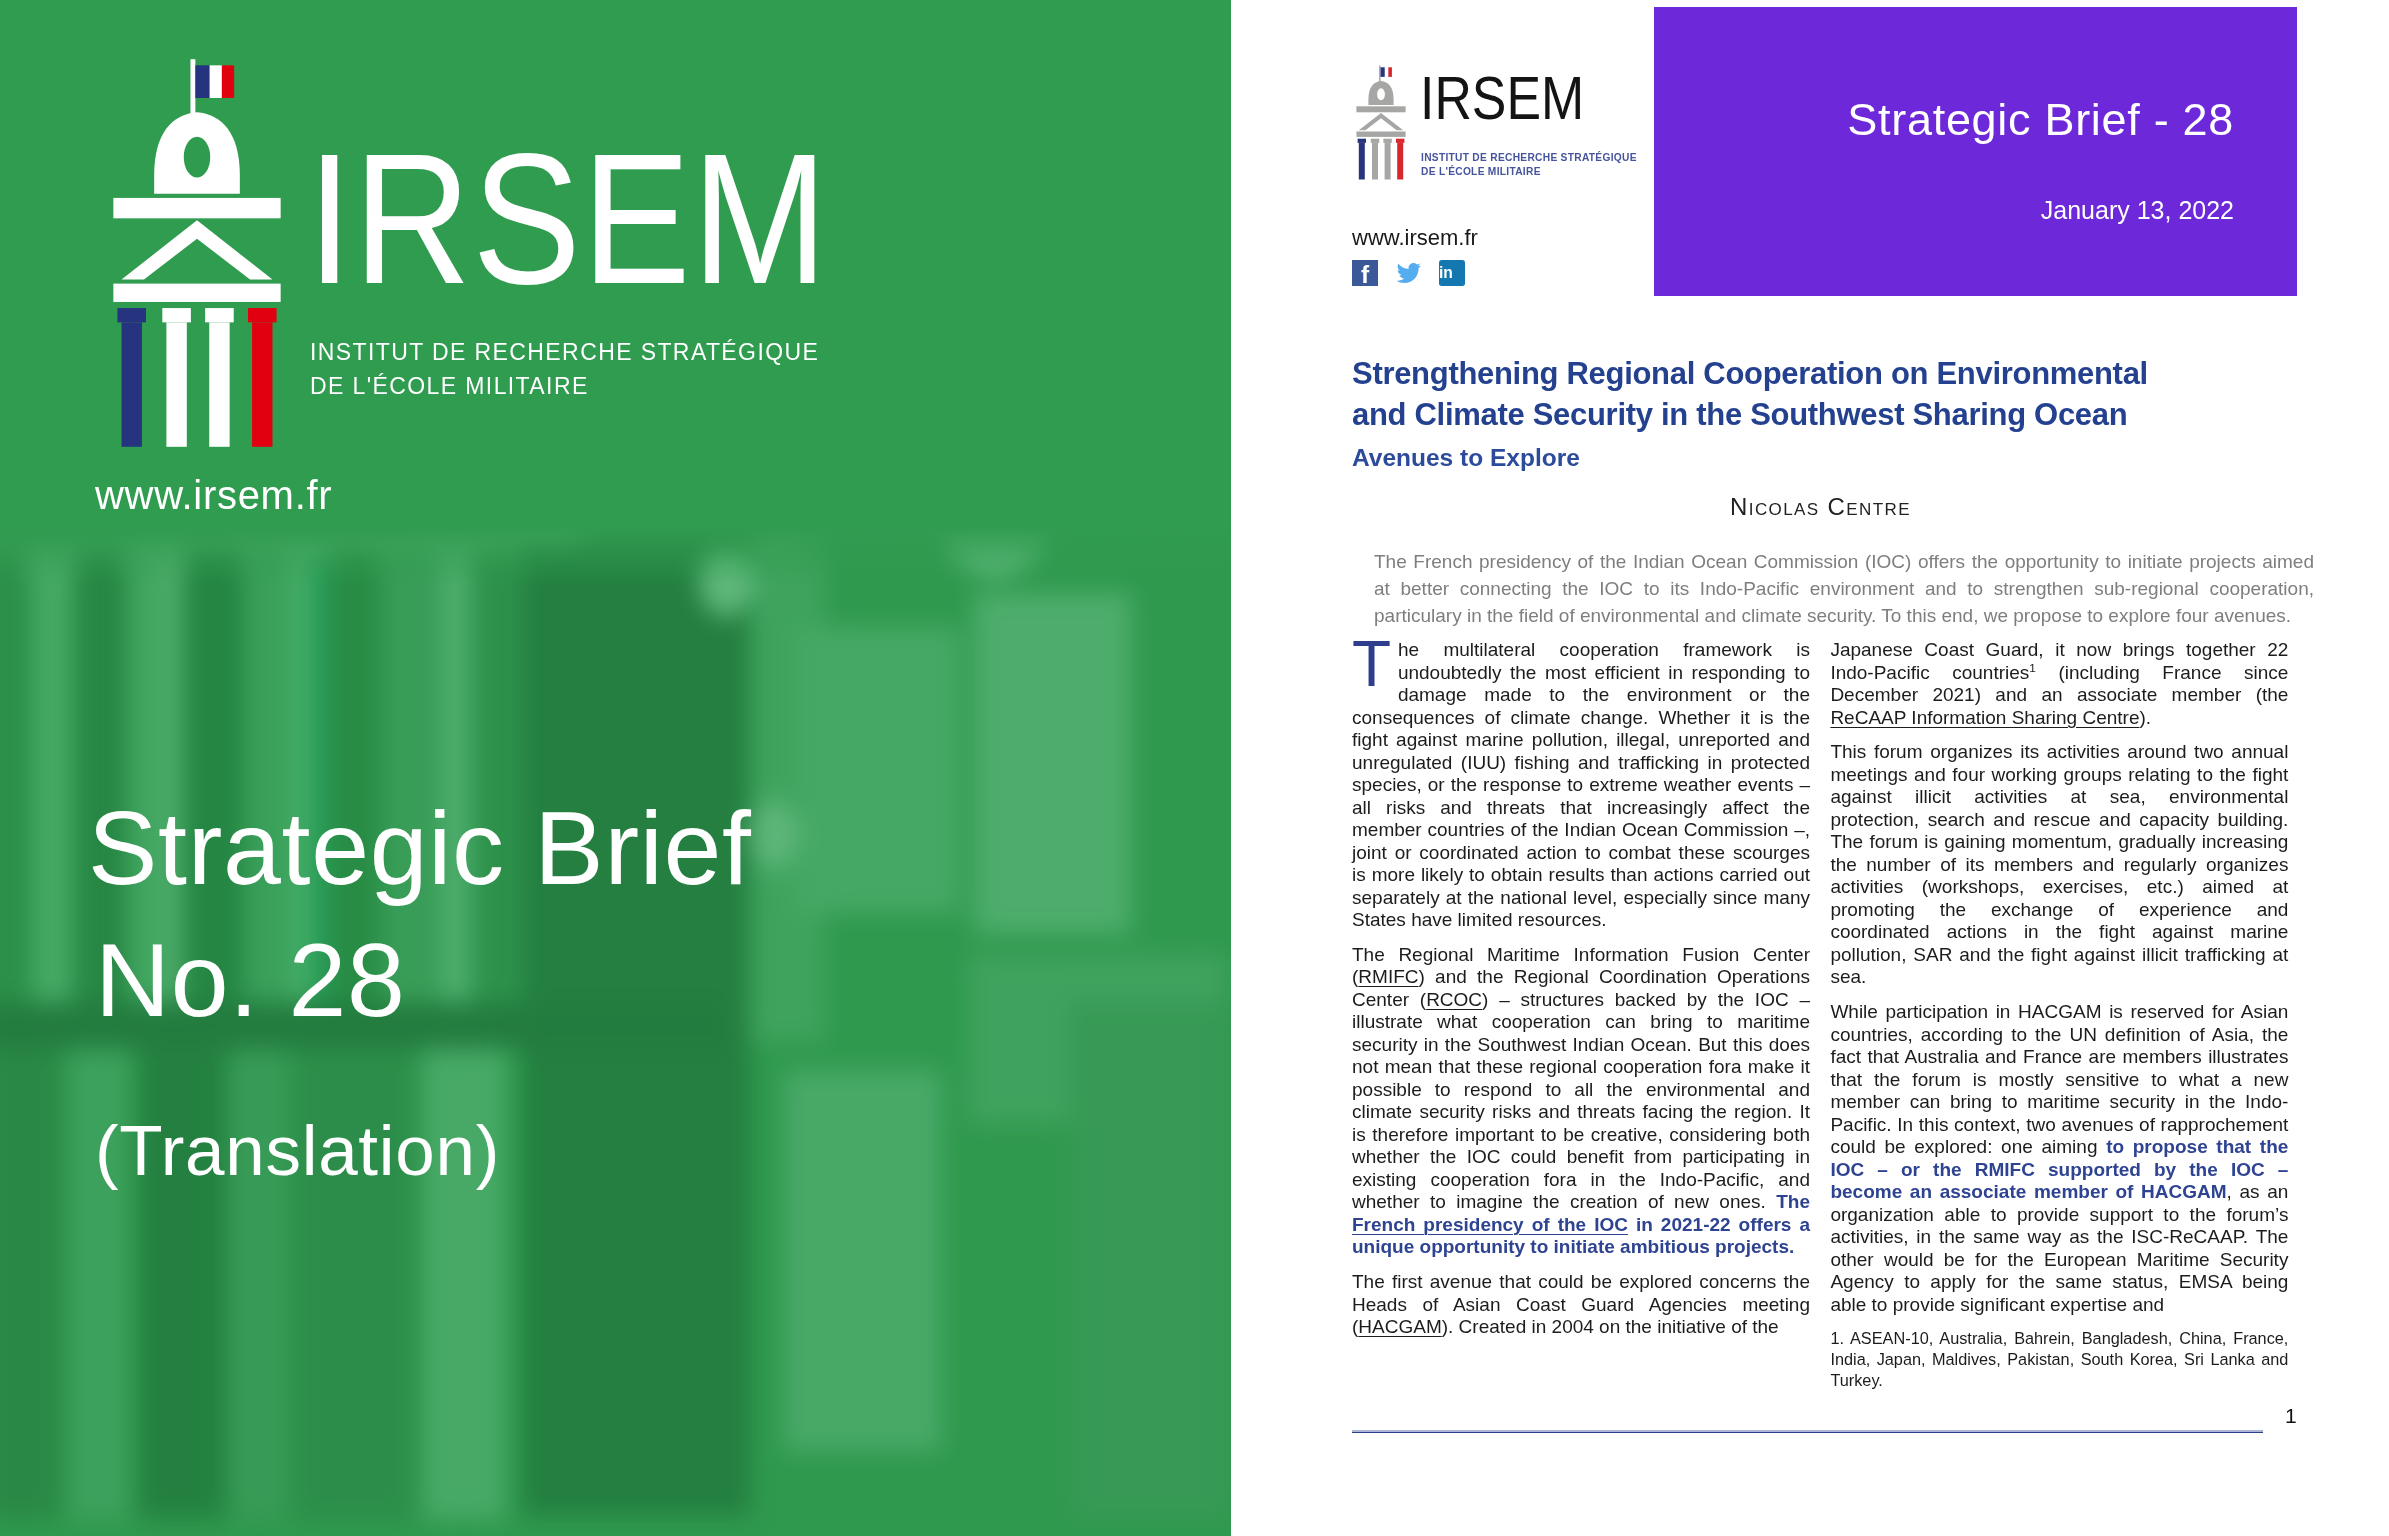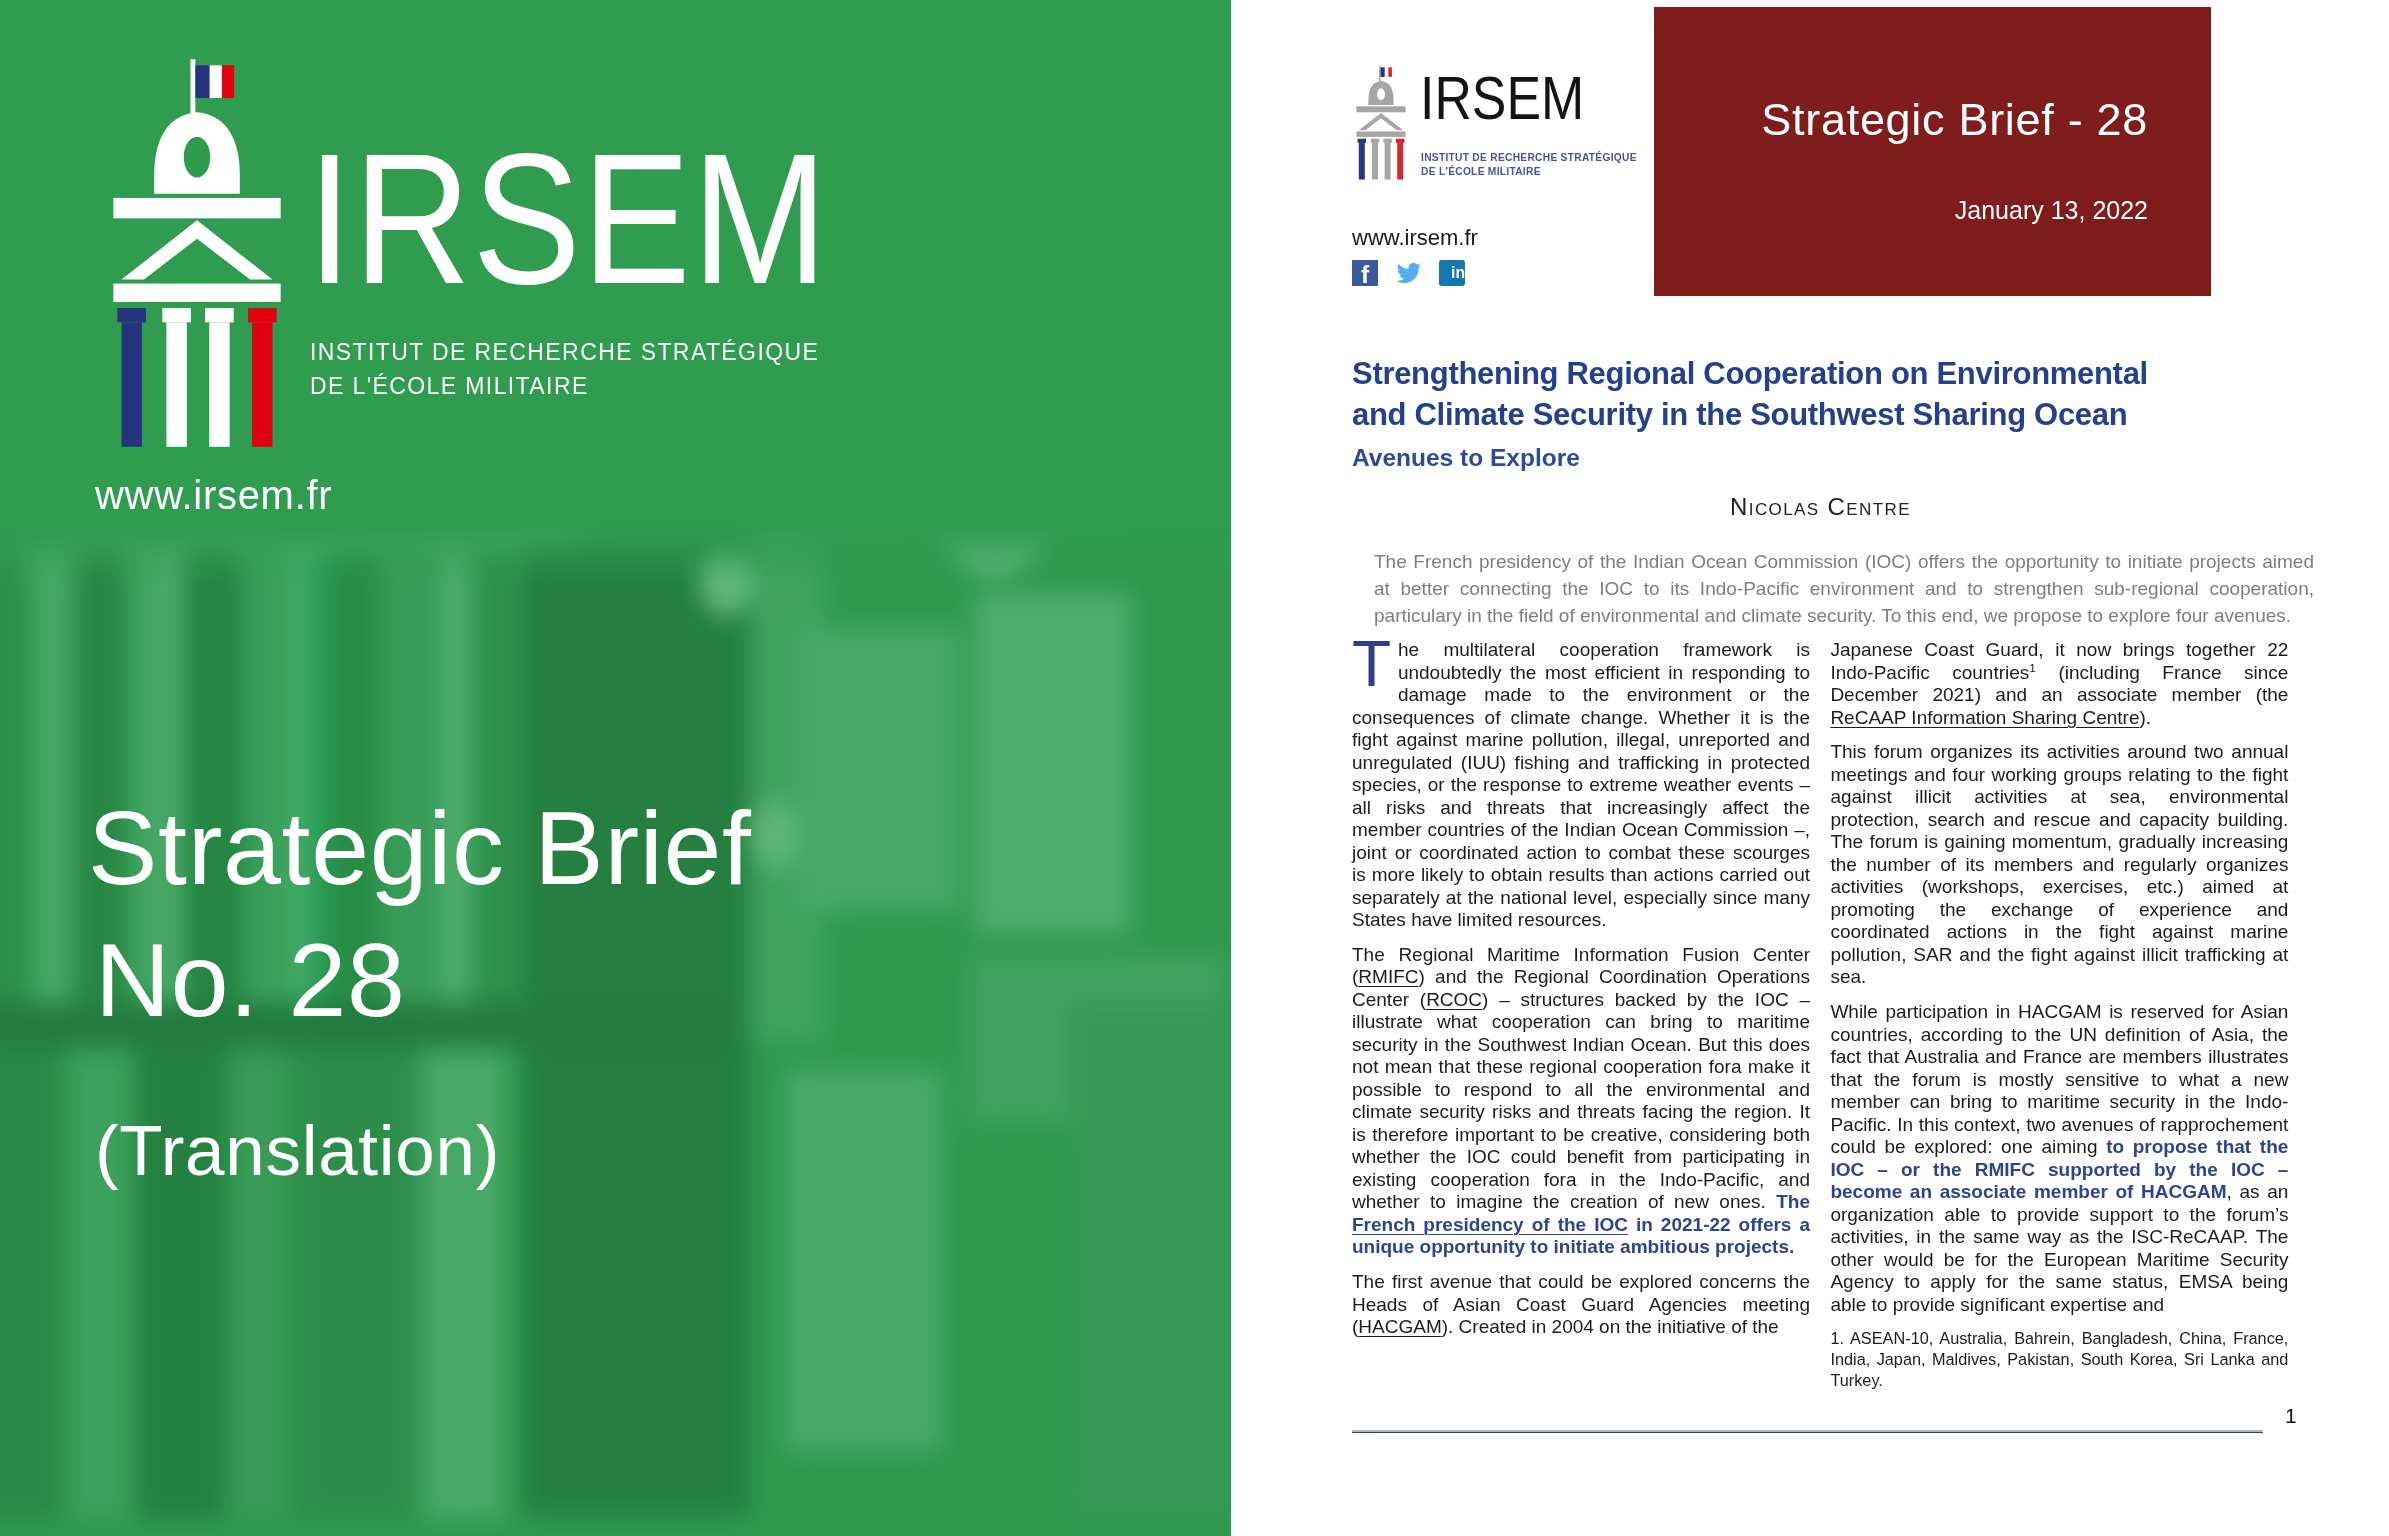--- a/index.html
+++ b/index.html
@@ -25,37 +25,37 @@
     transform:scaleX(0.88); transform-origin:left top; }
   #cover-tagline { left:310px; top:335px; font-size:23px; line-height:34px; letter-spacing:1.4px; }
   #cover-url { left:95px; top:473px; font-size:40px; letter-spacing:0.7px; }
   #cover-title1 { left:88px; top:789px; font-size:104px; letter-spacing:0.7px; }
   #cover-title2 { left:95px; top:921px; font-size:104px; letter-spacing:0.7px; }
   #cover-sub { left:95px; top:1110px; font-size:71px; letter-spacing:0.7px; }
 
   
   #page { position:absolute; left:1231px; top:0; width:1159px; height:1537px; background:#ffffff; }
 
-  #banner { position:absolute; left:423px; top:6.8px; width:557px; height:289px; background:#7f1d1d; }
+  #banner { position:absolute; left:423px; top:6.8px; width:643px; height:289px; background:#6d28d9; }
   #banner-title { position:absolute; right:63px; top:87px; color:#ffffff; font-size:45px; letter-spacing:0.7px; }
   #banner-date  { position:absolute; right:63px; top:189px; color:#ffffff; font-size:25px; }
 
   #hdr-dome { position:absolute; left:120px; top:60px; width:60px; height:125px; }
   #hdr-wordmark { position:absolute; left:189px; top:68px; font-size:61px; line-height:1; color:#141414;
     transform:scaleX(0.85); transform-origin:left top; }
   #hdr-tagline { position:absolute; left:190px; top:151px; font-size:10.2px; line-height:14.3px;
     color:#45549c; letter-spacing:0.3px; font-weight:bold; }
   #hdr-url { position:absolute; left:121px; top:225px; font-size:22px; color:#1a1a1a; }
 
   #social { position:absolute; left:121px; top:260px; display:flex; gap:15px; align-items:center; }
   .icon-fb { width:26px; height:26px; background:#3b5898; color:#fff; overflow:hidden;
     display:flex; align-items:flex-end; justify-content:center;
     font-weight:bold; font-size:24.5px; line-height:23px; }
   .icon-li { width:26px; height:26px; background:#1478b0; border-radius:2.7px; color:#fff;
-    display:flex; align-items:center; justify-content:flex-end; font-weight:bold; font-size:15.7px; }
+    display:flex; align-items:center; justify-content:flex-start; font-weight:bold; font-size:15.7px; }
   .icon-tw { width:31px; height:26px; display:block; }
 
   #art-title { position:absolute; left:121px; top:353px; width:937px; 
     color:#24418f; font-weight:bold; font-size:31px; line-height:41px; letter-spacing:-0.3px; }
   #art-sub { position:absolute; left:121px; top:444px; width:937px; text-align:left;
     color:#2d4b9b; font-weight:bold; font-size:24.5px; }
   #art-author { position:absolute; left:121px; top:493px; width:937px; text-align:center;
     color:#222222; font-size:24px; font-variant:small-caps; letter-spacing:1.4px; }
 
   #abstract { position:absolute; left:143px; top:548px; width:940px;

